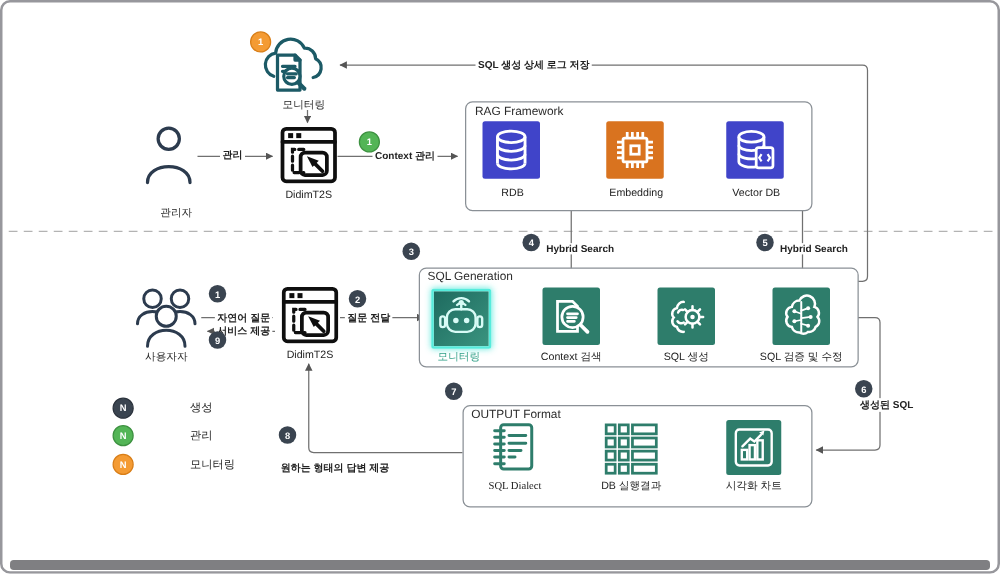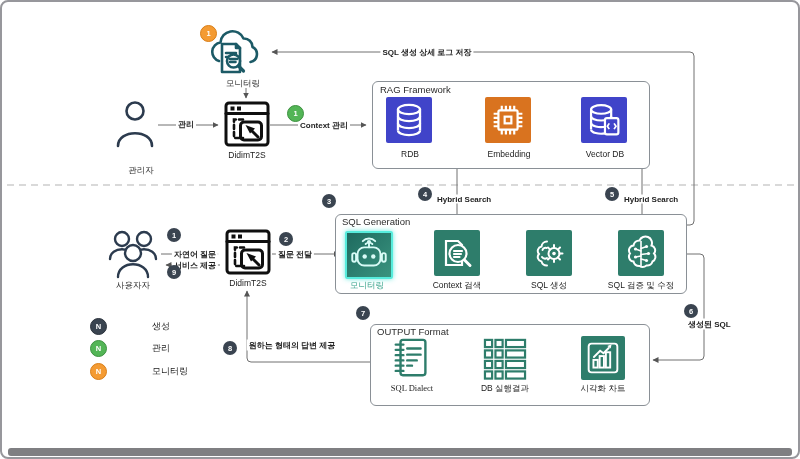--- a/index.html
+++ b/index.html
@@ -306,21 +306,21 @@
         <rect x="19.5" y="21" width="4.5" height="12"></rect>
         <rect x="26" y="17" width="4.5" height="16"></rect>
         <path d="M13.5 22 L20 15.5 L23.5 18 L29 12.5"></path>
         <path d="M27.5 10.5 L32 8.5 L31 13 Z" fill="#fff" stroke="none"></path>
       </g>
     </svg>
   </div>
   <div class="node-label" style="left:601px;top:381px;">시각화 차트</div>
 
   <div class="badge" style="left:221px;top:339px;">8</div>
-  <div class="edge-label" style="left:266px;top:343px;margin-left:24px;">원하는 형태의 답변 제공</div>
+  <div class="edge-label" style="left:266px;top:372px;">원하는 형태의 답변 제공</div>
 
   <div class="legend-row" style="left:88px;top:316px;">
     <div class="legend-dot dark">N</div>
     <div class="legend-label">생성</div>
   </div>
   <div class="legend-row" style="left:88px;top:338px;">
     <div class="legend-dot green">N</div>
     <div class="legend-label">관리</div>
   </div>
   <div class="legend-row" style="left:88px;top:361px;">

